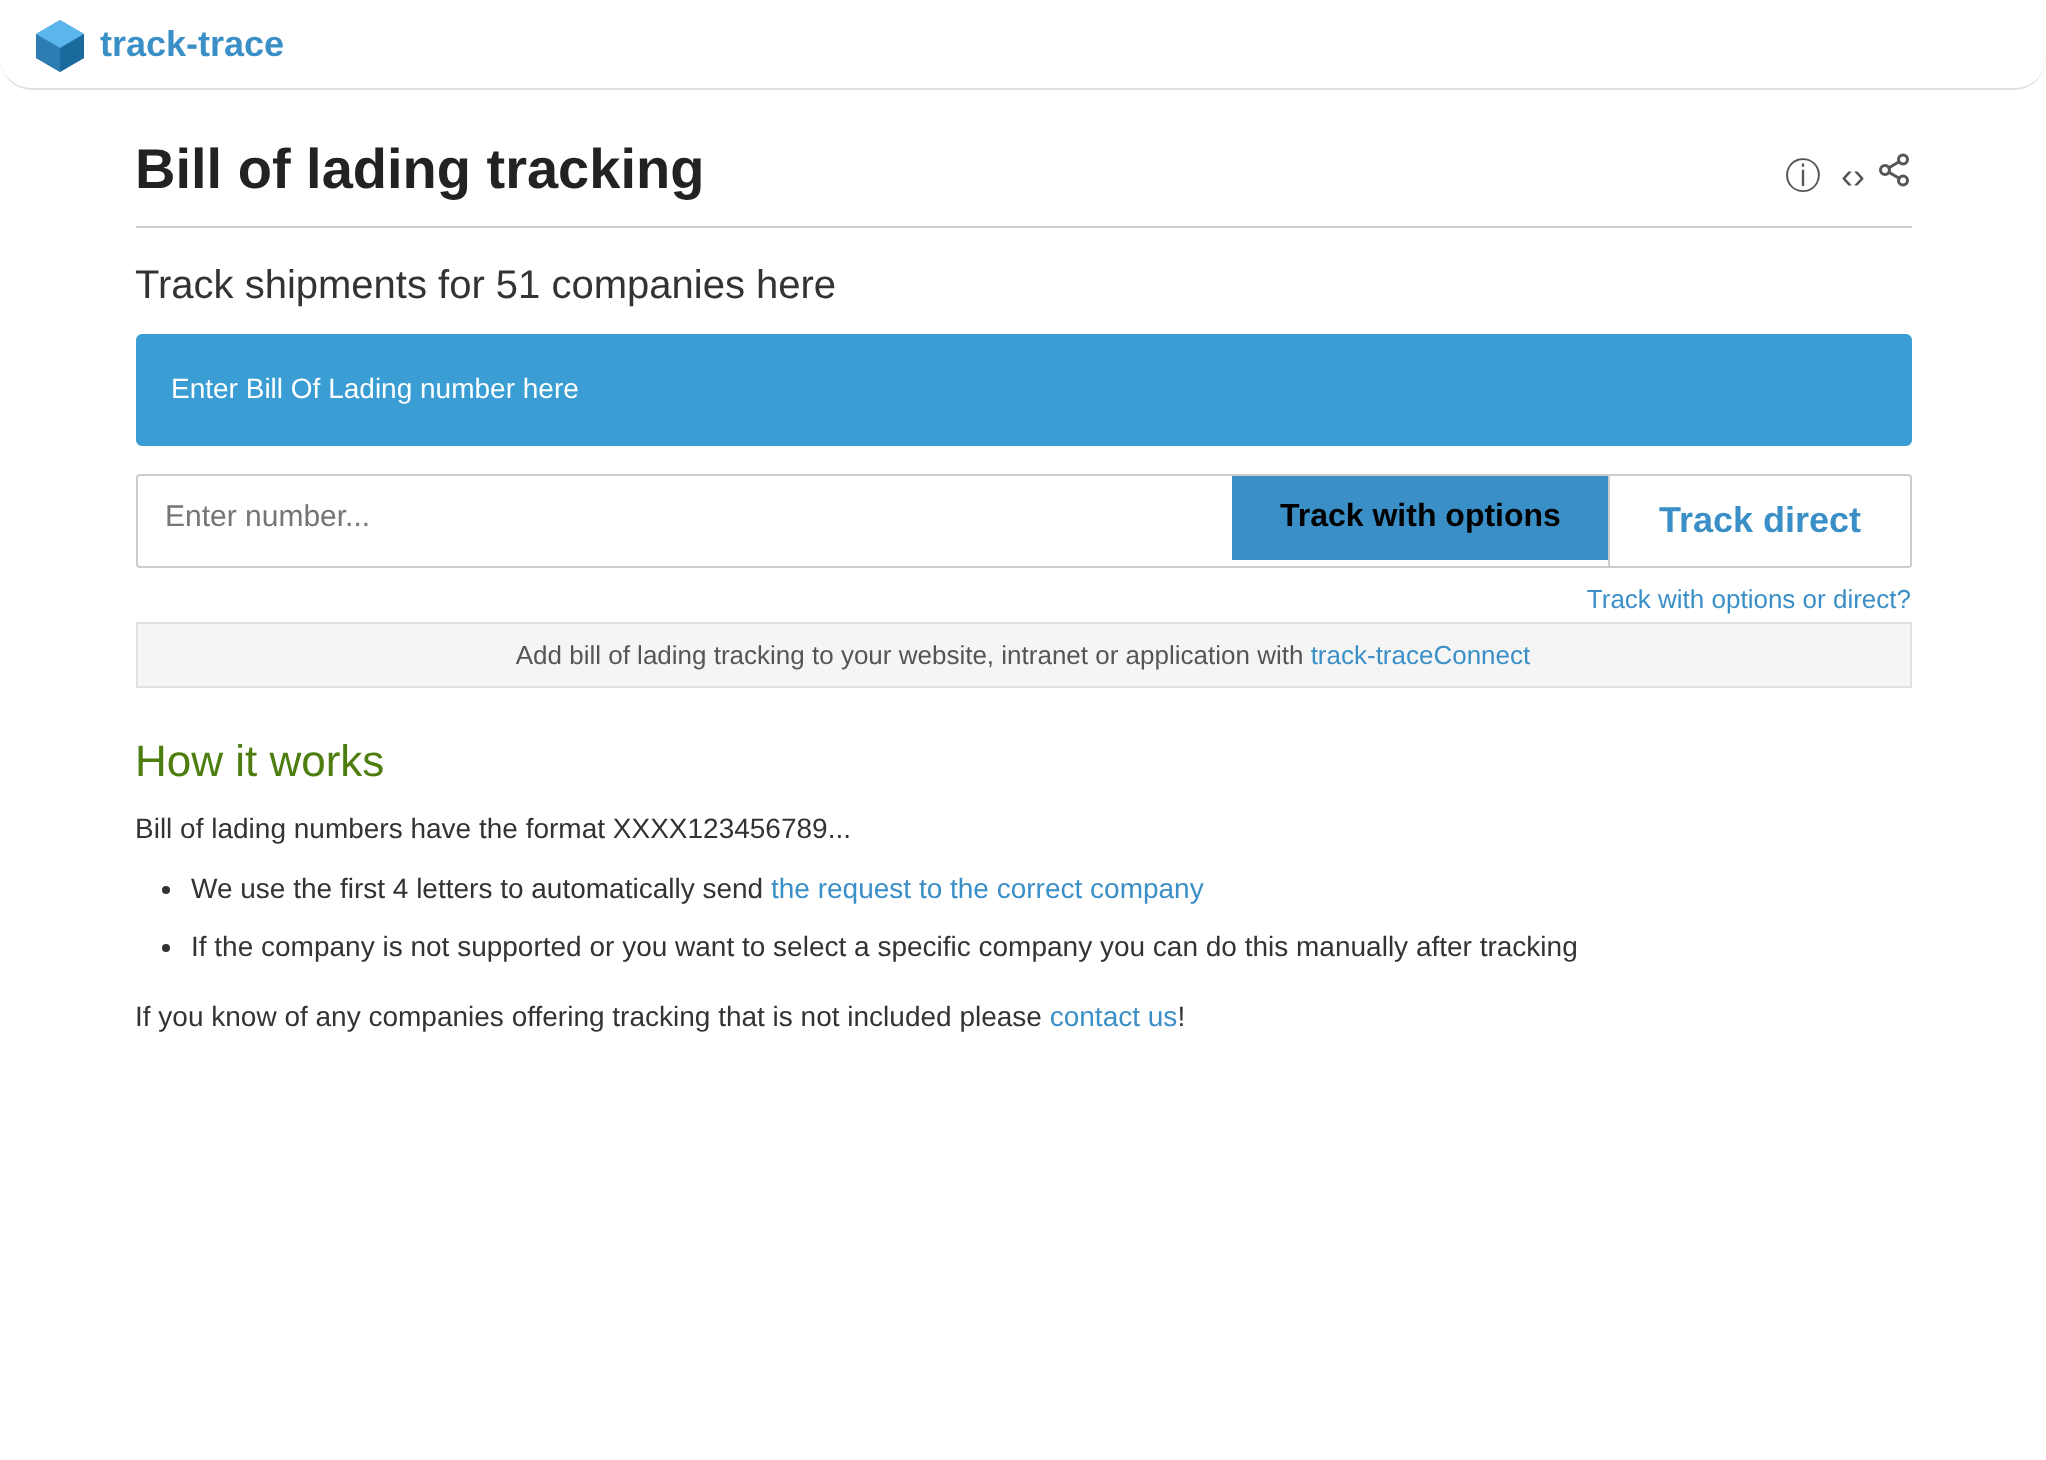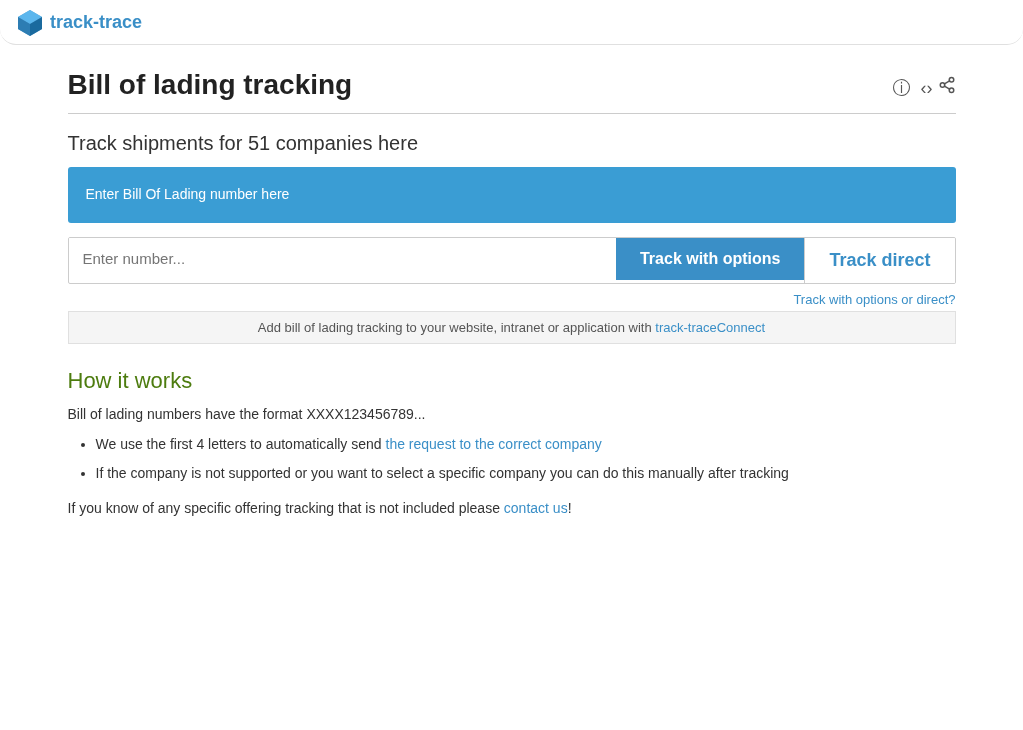--- a/index.html
+++ b/index.html
@@ -115,21 +115,21 @@
     .tracking-input {
       flex: 1;
       padding: 12px 14px;
       font-size: 15px;
       border: none;
       outline: none;
       color: #aaa;
     }
     .btn-track-options {
       background: #3a8fc7;
-      color: #ffffff;
+      color: #000000;
       border: none;
       padding: 12px 24px;
       font-size: 16px;
       font-weight: bold;
       cursor: pointer;
       white-space: nowrap;
     }
     .btn-track-direct {
       background: #fff;
       color: #3a8fc7;
@@ -266,16 +266,16 @@
   <ul class="how-list">
     <li>
       <span>We use the first 4 letters to automatically send </span><span class="highlight">the request to the correct company</span>
     </li>
     <li>
       <span>If the company is not supported or you want to select a specific company you can do this manually after tracking</span>
     </li>
   </ul>
 
   <p class="contact-line">
-    <span>If you know of any specific offering tracking that is not included please </span><a href="#">contact us</a><span>!</span>
+    <span>If you know of any companies offering tracking that is not included please </span><a href="#">contact us</a><span>!</span>
   </p>
 
 </div>
 
 </body></html>

